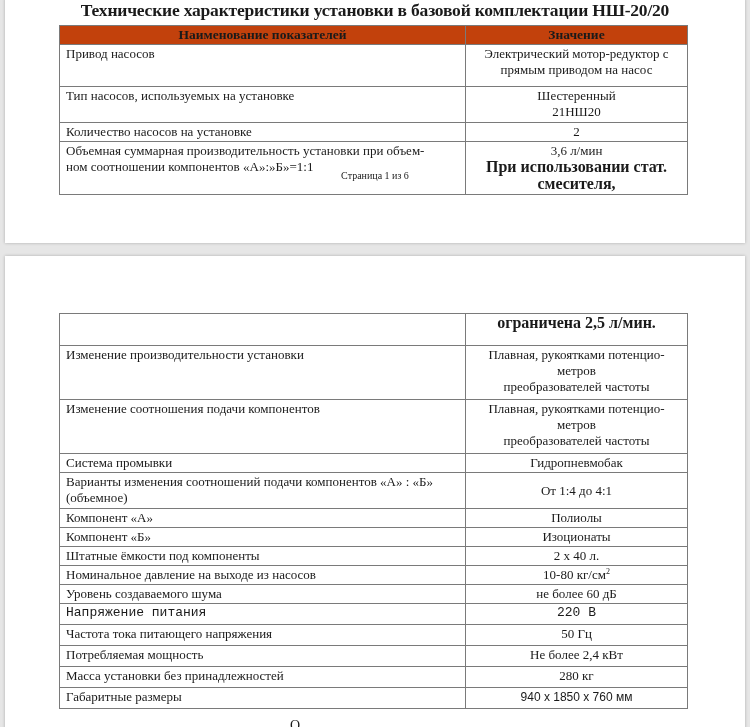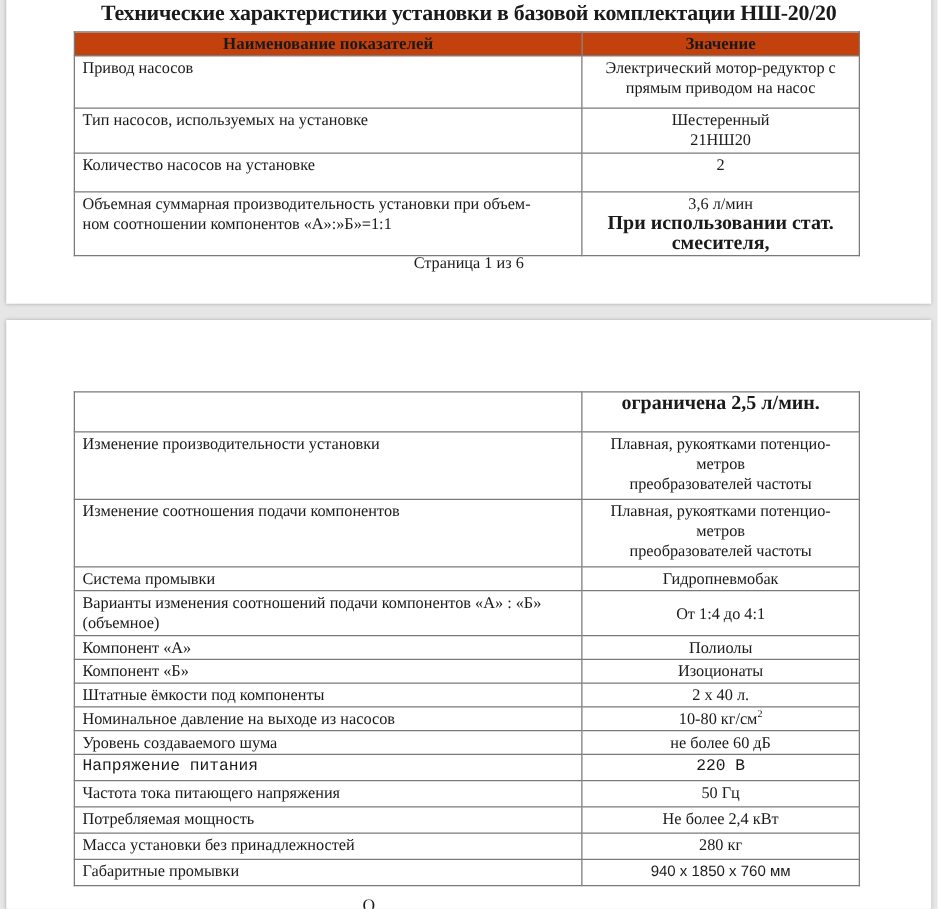--- a/index.html
+++ b/index.html
@@ -7,21 +7,21 @@
   .page{position:absolute;left:5px;width:740px;background:#fff;box-shadow:0 0 3px rgba(0,0,0,0.25);}
   #page1{top:-2px;height:245px;}
   #page2{top:256px;height:480px;}
   .title{position:absolute;left:0;width:740px;top:2px;text-align:center;font-weight:bold;font-size:17.5px;letter-spacing:-0.2px;}
   table{position:absolute;left:54px;width:628px;border-collapse:collapse;table-layout:fixed;font-size:13px;line-height:16px;}
   td,th{border:1px solid #7a7a7a;padding:1px 6px;vertical-align:top;}
   col.c1{width:406px;} col.c2{width:222px;}
   th{background:#c2410c;font-weight:bold;font-size:13.5px;height:16px;text-align:center;}
   td.v{text-align:center;}
   .b{font-weight:bold;font-size:16px;}
-  .footer{position:absolute;left:0;width:740px;top:204px;text-align:center;font-size:13px;}
+  .footer{position:absolute;left:0;width:740px;top:172px;text-align:center;font-size:10px;}
   sup{font-size:8px;line-height:0;}
   .dim{font-family:"Liberation Sans",sans-serif;font-size:12px;}
   .frag{position:absolute;left:285px;top:462px;font-size:14px;}
 </style>
 </head>
 <body>
 
 <div class="page" id="page1">
   <div class="title">Технические характеристики установки в базовой комплектации НШ-20/20</div>
   <table style="top:27px;">
@@ -35,21 +35,21 @@
       <th>Значение</th>
     </tr>
     <tr style="height:42px;">
       <td>Привод насосов</td>
       <td class="v"><span>Электрический мотор-редуктор с</span><br><span>прямым приводом на насос</span></td>
     </tr>
     <tr style="height:36px;">
       <td>Тип насосов, используемых на установке</td>
       <td class="v"><span>Шестеренный</span><br><span>21НШ20</span></td>
     </tr>
-    <tr style="height:31px;">
+    <tr style="height:19px;">
       <td>Количество насосов на установке</td>
       <td class="v">2</td>
     </tr>
     <tr style="height:34px;">
       <td><span>Объемная суммарная производительность установки при объем-</span><br><span>ном соотношении компонентов «А»:»Б»=1:1</span></td>
       <td class="v"><span>3,6 л/мин</span><br><span class="b">При использовании стат. смесителя,</span></td>
     </tr>
   </tbody>
     </table>
   <div class="footer">Страница 1 из 6</div>
@@ -112,19 +112,19 @@
     </tr>
     <tr style="height:21px;">
       <td>Потребляемая мощность</td>
       <td class="v">Не более 2,4 кВт</td>
     </tr>
     <tr style="height:21px;">
       <td>Масса установки без принадлежностей</td>
       <td class="v">280 кг</td>
     </tr>
     <tr style="height:21px;">
-      <td>Габаритные промывки</td>
+      <td>Габаритные размеры</td>
       <td class="v dim">940 x 1850 x 760 мм</td>
     </tr>
   </tbody>
     </table>
   <div class="frag">О</div>
 </div>
 
 </body></html>

